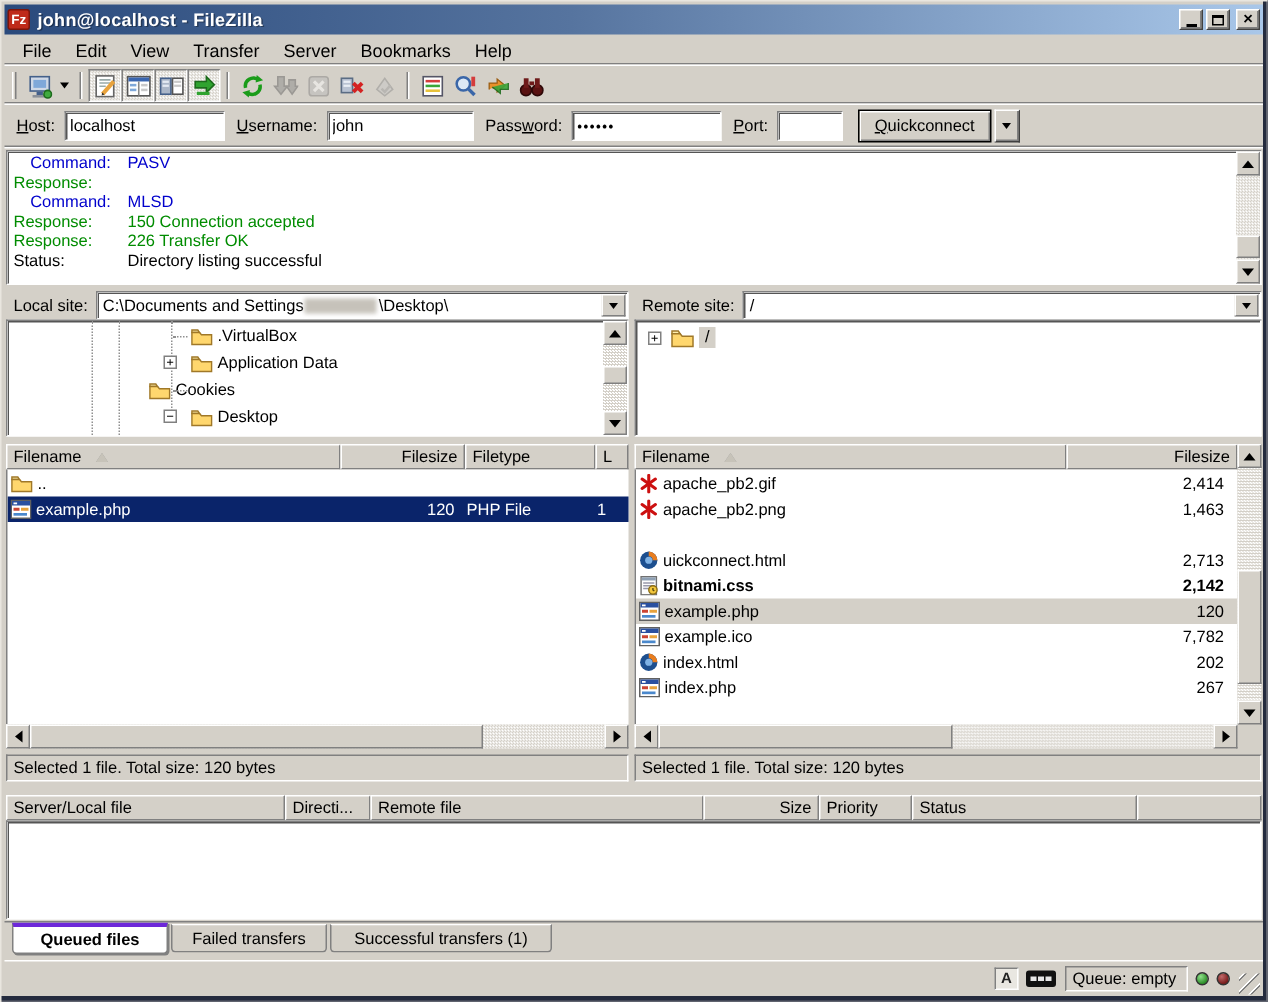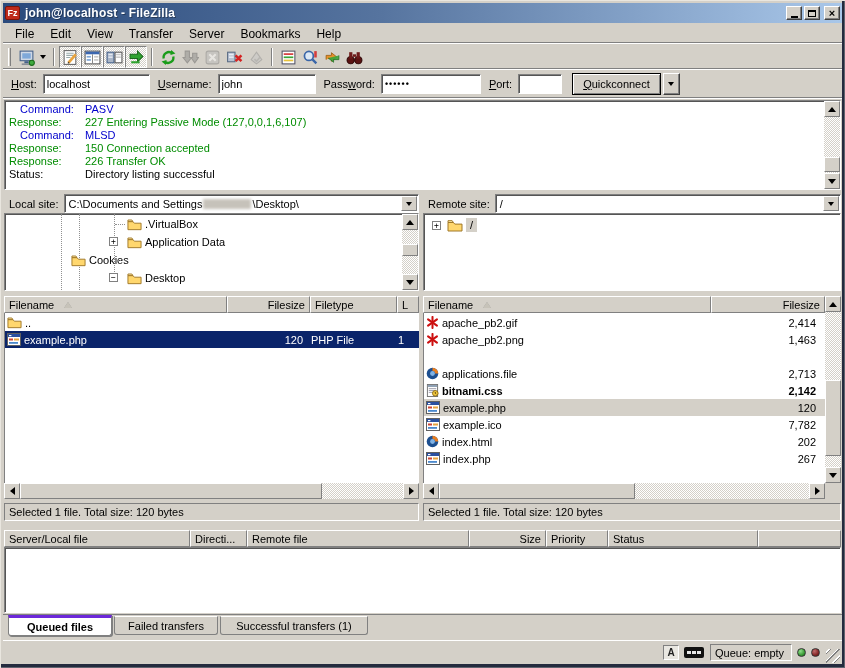--- a/index.html
+++ b/index.html
@@ -289,21 +289,20 @@
   <div class="abs etch" style="left:3px; top:97px; width:839px;"></div>
 
   <div class="abs logpane inset">
     <div style="padding-top:2px">
       <div class="logline">
           <span class="logtype c-cmd">Command:</span>
           <span class="c-cmd">PASV</span>
         </div>
       <div class="logline">
           <span class="logtype c-resp">Response:</span>
-          <span class="c-resp">227 Entering Passive Mode (127,0,0,1,6,107)</span>
         </div>
       <div class="logline">
           <span class="logtype c-cmd">Command:</span>
           <span class="c-cmd">MLSD</span>
         </div>
       <div class="logline">
           <span class="logtype c-resp">Response:</span>
           <span class="c-resp">150 Connection accepted</span>
         </div>
       <div class="logline">
@@ -350,21 +349,21 @@
       <span>.VirtualBox</span>
     </div>
     <div class="treerow" style="left:0; top:19px; width:100%; padding-left:120px;">
       <span class="expbox" style="position:absolute; left:104px; top:4px;">+</span>
       <svg class="fic" width="15" height="13" viewBox="0 0 16 13">
           <path d="M1 3.5 v-1.8 h4.2 l1.2 1.8 z" fill="#ffefaf" stroke="#a07828"></path>
           <path d="M1 3.5 h5.4 l1.4 1.6 H15 V12 H1 z" fill="#ffd76e" stroke="#a07828"></path>
         </svg>
       <span>Application Data</span>
     </div>
-    <div class="treerow" style="left:0; top:37px; width:100%; padding-left:64px;">
+    <div class="treerow" style="left:0; top:37px; width:100%; padding-left:92px;">
       <span class="doth" style="left:110px; top:9px; width:10px;"></span>
       <svg class="fic" width="15" height="13" viewBox="0 0 16 13">
           <path d="M1 3.5 v-1.8 h4.2 l1.2 1.8 z" fill="#ffefaf" stroke="#a07828"></path>
           <path d="M1 3.5 h5.4 l1.4 1.6 H15 V12 H1 z" fill="#ffd76e" stroke="#a07828"></path>
         </svg>
       <span>Cookies</span>
     </div>
     <div class="treerow" style="left:0; top:55px; width:100%; padding-left:120px;">
       <span class="expbox" style="position:absolute; left:104px; top:4px;">−</span>
       <svg class="fic" width="15" height="13" viewBox="0 0 16 13">
@@ -498,21 +497,21 @@
         </span>
       <span class="lcell num" style="width:110px">1,463</span>
     </div>
     <div class="listrow" style="left:0; top:52px; width:402px;">
       <span class="lcell" style="width:290px">
           <svg class="fic" width="13" height="13" viewBox="0 0 14 14">
             <circle cx="7" cy="7" r="6.2" fill="#1d4f8f"></circle>
             <path d="M7 .8 A6.2 6.2 0 0 1 13.2 7 L9.8 7 A2.8 2.8 0 0 0 7 4.2 Z" fill="#e87d1e"></path>
             <circle cx="7" cy="7" r="2.6" fill="#7fb2e5"></circle>
           </svg>
-          <span>applications.file</span>
+          <span>uickconnect.html</span>
         </span>
       <span class="lcell num" style="width:110px">2,713</span>
     </div>
     <div class="listrow" style="left:0; top:69px; width:402px;font-weight:bold;">
       <span class="lcell" style="width:290px">
           <svg class="fic" width="13" height="13" viewBox="0 0 14 14">
             <rect x="1.5" y="0.5" width="11" height="13" fill="#fdfdfd" stroke="#707070"></rect>
             <rect x="2" y="1" width="10" height="2.2" fill="#8ea0b4"></rect>
             <path d="M3 5 h8 M3 7 h8 M3 9 h5" stroke="#99a" stroke-width="1"></path>
             <circle cx="10" cy="10" r="3" fill="#f2c63c" stroke="#8a6c14"></circle>

